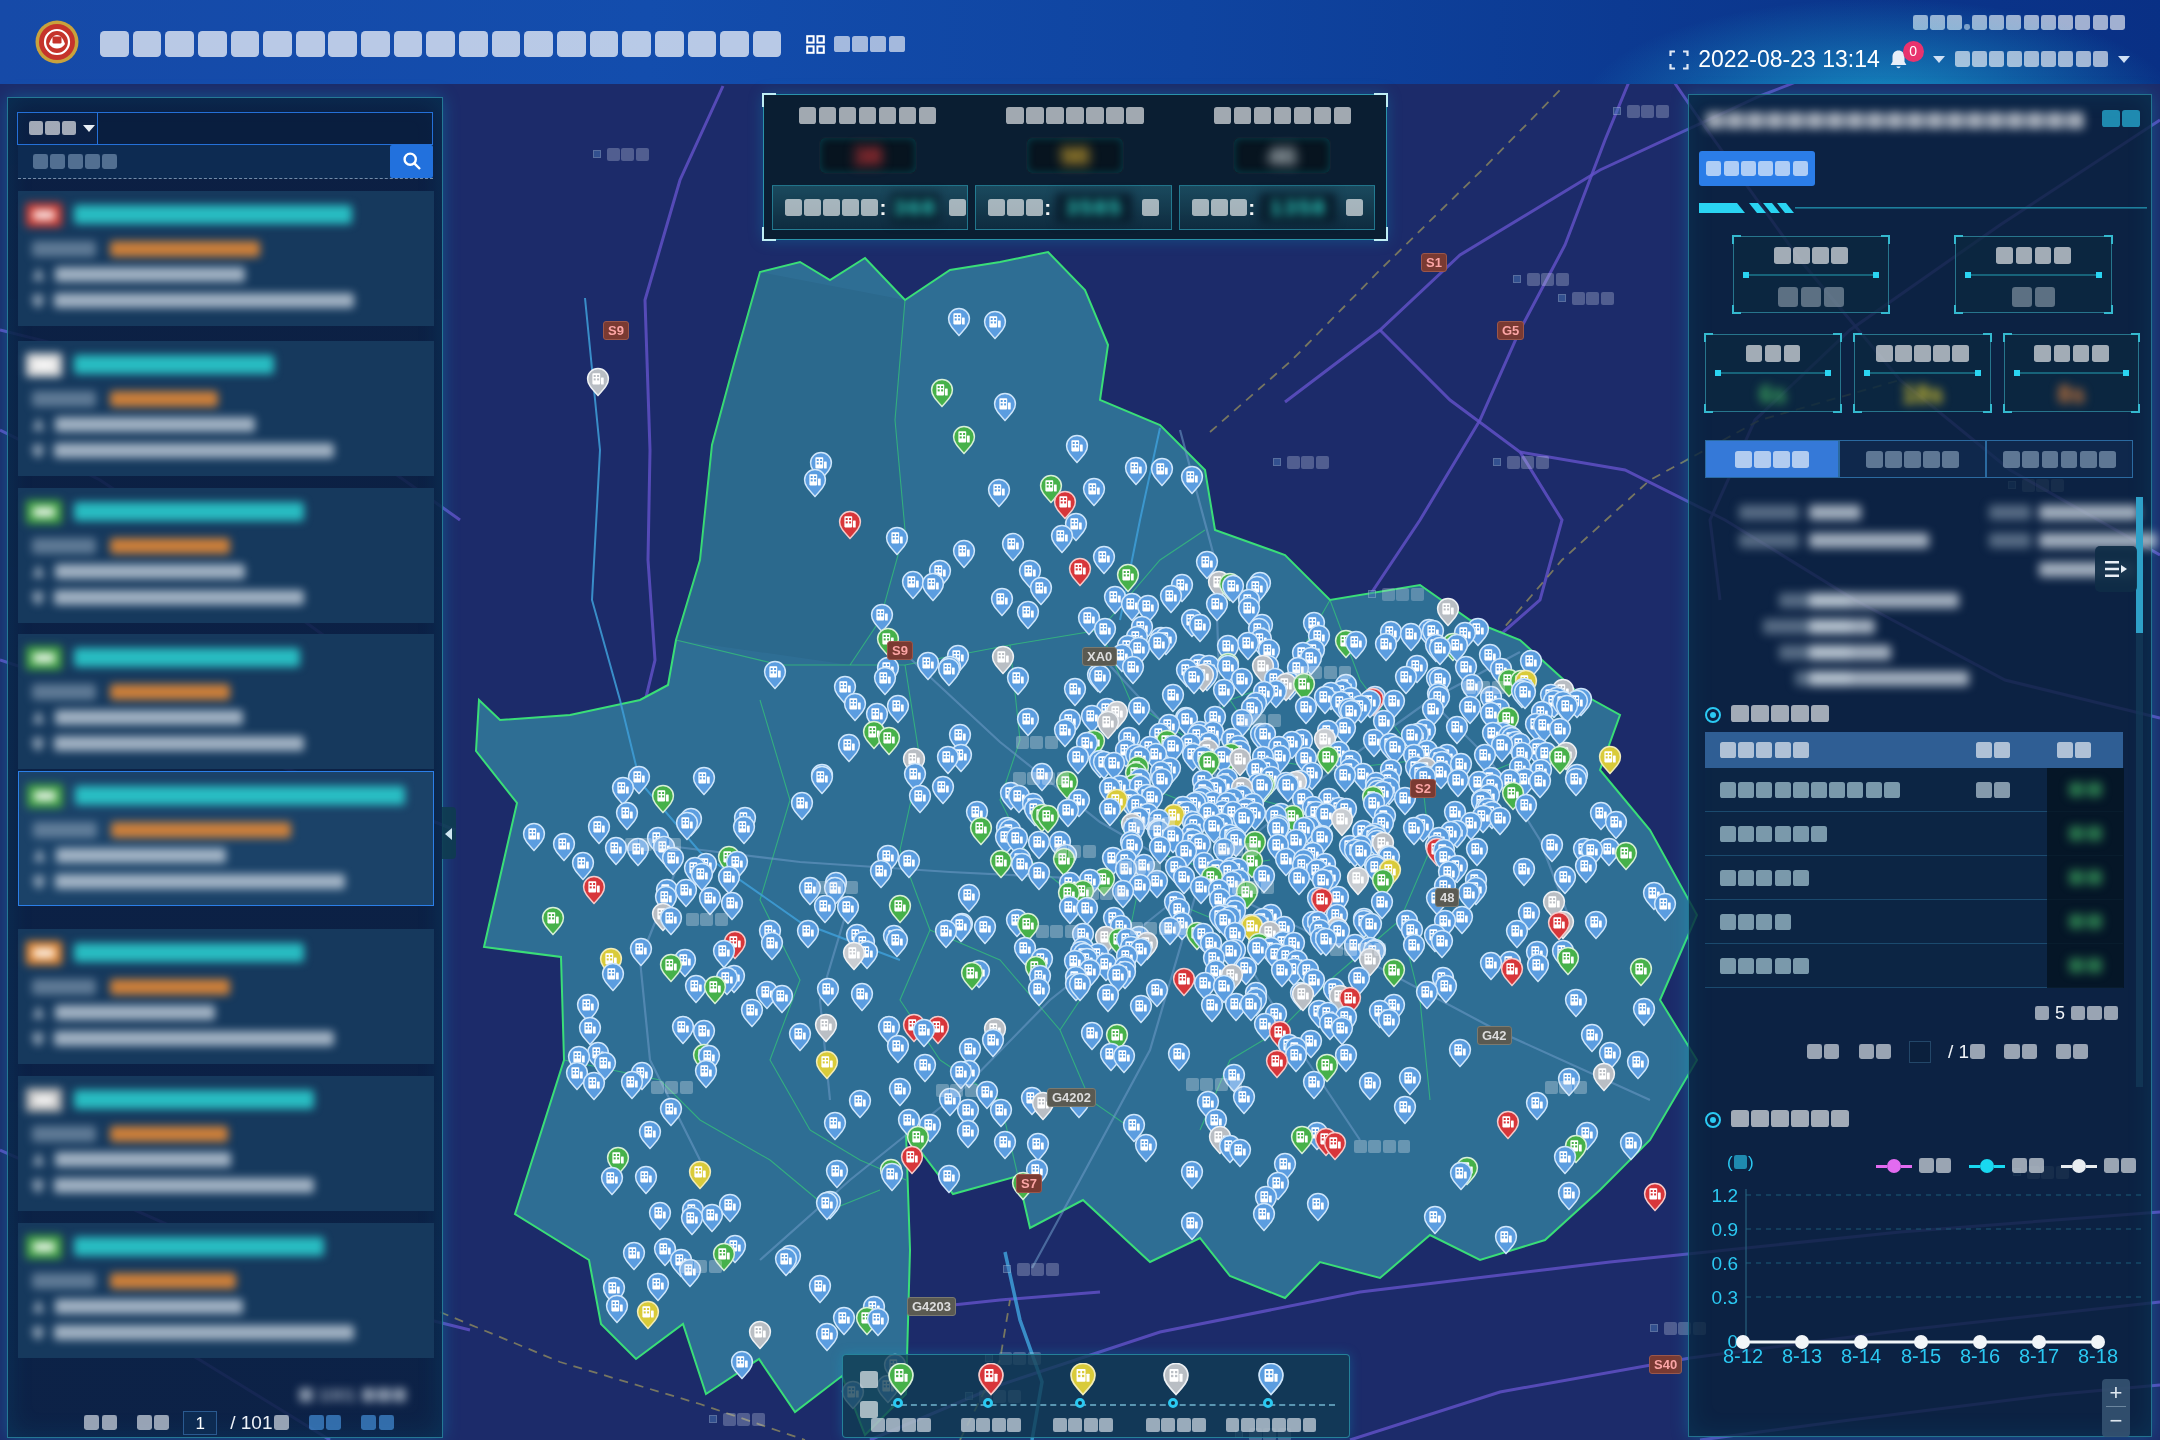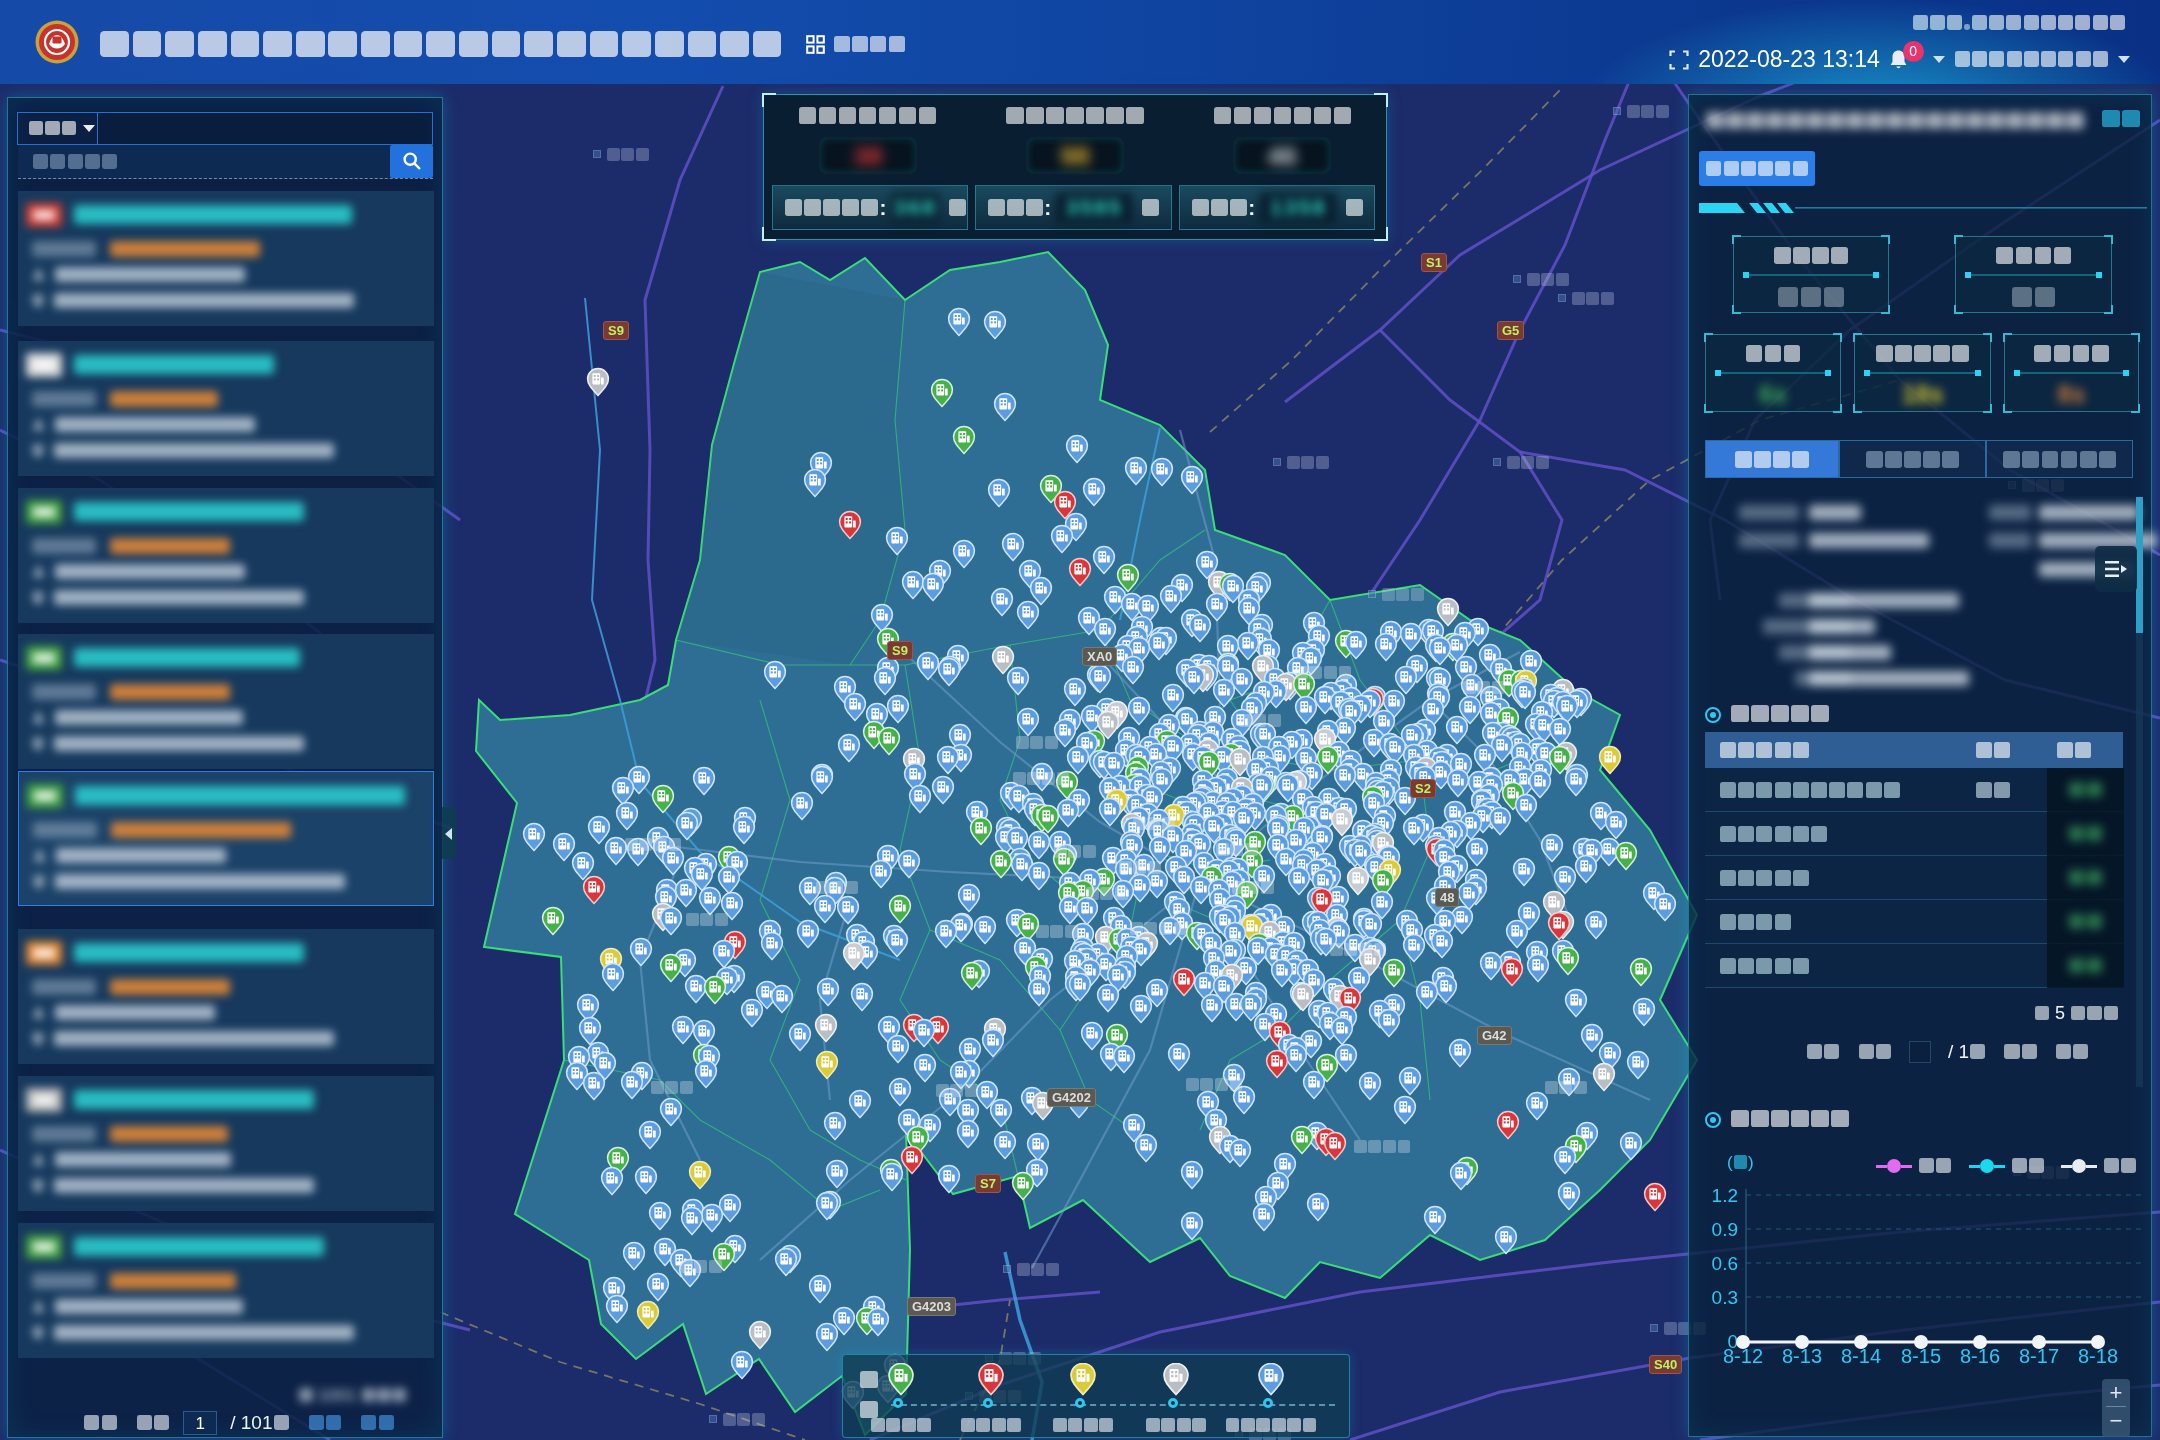--- a/index.html
+++ b/index.html
@@ -1,20 +1,20 @@
 <!DOCTYPE html>
 <html><head><meta charset="utf-8"><style>
 *{margin:0;padding:0;box-sizing:border-box}
 html,body{width:2160px;height:1440px;overflow:hidden;background:#15265e;font-family:"Liberation Sans",sans-serif}
 #map{position:absolute;left:0;top:0;width:2160px;height:1440px}
 #maplab{position:absolute;left:0;top:0;width:2160px;height:1440px;pointer-events:none}
 .clab{position:absolute;color:#e8eef5;font-size:16px;opacity:.5;white-space:nowrap;text-shadow:0 1px 2px rgba(0,0,20,.6)}
 .clab.out{color:#cfd8ea;opacity:.48}
 .sq{display:inline-block;width:8px;height:8px;background:#4a7ab8;border:1px solid #9ab8d8;margin-right:5px;vertical-align:2px}
-.rbad{position:absolute;color:#bef264;font-size:13px;font-weight:bold;padding:1px 4px;border-radius:3px;background:#7a3a32;border:1px solid #9a564a;line-height:15px}
+.rbad{position:absolute;color:#fca5a5;font-size:13px;font-weight:bold;padding:1px 4px;border-radius:3px;background:#7a3a32;border:1px solid #9a564a;line-height:15px}
 .rbad.g{background:#5a5a52;border-color:#7a7a70;color:#ddd}
 #header{position:absolute;left:0;top:0;width:2160px;height:84px;background:linear-gradient(92deg,#164aa8 0%,#134dad 30%,#0f44a0 55%,#0c3a92 75%,#093085 100%)}
 #header:after{content:"";position:absolute;right:0;top:0;width:700px;height:84px;background:radial-gradient(ellipse 460px 170px at 60% 130%,rgba(32,205,235,.6),rgba(32,205,235,0) 65%)}
 #logo{position:absolute;left:34px;top:19px}
 #title{position:absolute;left:98px;top:0;height:84px;line-height:88px;font-size:33px;font-weight:bold;color:#fff;letter-spacing:1px}
 #title i.g{opacity:.7;width:.87em;margin:0 .06em}
 #navbtn{position:absolute;left:806px;top:33px;color:#fff;font-size:20px}
 #navbtn svg{vertical-align:-3px;margin-right:8px}
 #welcome{position:absolute;right:34px;top:12px;color:#fff;font-size:19px}
 #hright{position:absolute;right:30px;top:46px;color:#fff;font-size:19px;display:flex;align-items:center;gap:9px;z-index:5}
@@ -1176,21 +1176,21 @@
     <div class="clab out" style="left:965px;top:1388px"><span class="sq"></span><i class="g"></i><i class="g"></i><i class="g"></i></div>
     <div class="clab out" style="left:709px;top:1411px"><span class="sq"></span><i class="g"></i><i class="g"></i><i class="g"></i></div>
     <div class="clab out" style="left:1235px;top:1426px"><span class="sq"></span><i class="g"></i><i class="g"></i><i class="g"></i></div>
     <div class="clab out" style="left:1650px;top:1320px"><span class="sq"></span><i class="g"></i><i class="g"></i><i class="g"></i></div>
     <div class="clab out" style="left:2008px;top:477px"><span class="sq"></span><i class="g"></i><i class="g"></i><i class="g"></i></div>
     <div class="clab out" style="left:2013px;top:1164px"><span class="sq"></span><i class="g"></i><i class="g"></i><i class="g"></i></div>
     <div class="rbad r" style="left:1421px;top:253px">S1</div>
     <div class="rbad r" style="left:1497px;top:321px">G5</div>
     <div class="rbad r" style="left:603px;top:321px">S9</div>
     <div class="rbad r" style="left:887px;top:641px">S9</div>
-    <div class="rbad r" style="left:975px;top:1174px">S7</div>
+    <div class="rbad r" style="left:1016px;top:1174px">S7</div>
     <div class="rbad r" style="left:1410px;top:779px">S2</div>
     <div class="rbad r" style="left:1649px;top:1355px">S40</div>
     <div class="rbad g" style="left:1047px;top:1088px">G4202</div>
     <div class="rbad g" style="left:907px;top:1297px">G4203</div>
     <div class="rbad g" style="left:1082px;top:647px">XA0</div>
     <div class="rbad g" style="left:1477px;top:1026px">G42</div>
     <div class="rbad g" style="left:1435px;top:888px">48</div>
   </div>
 <div id="header">
 <div id="logo"><svg width="46" height="46" viewBox="0 0 46 46">

